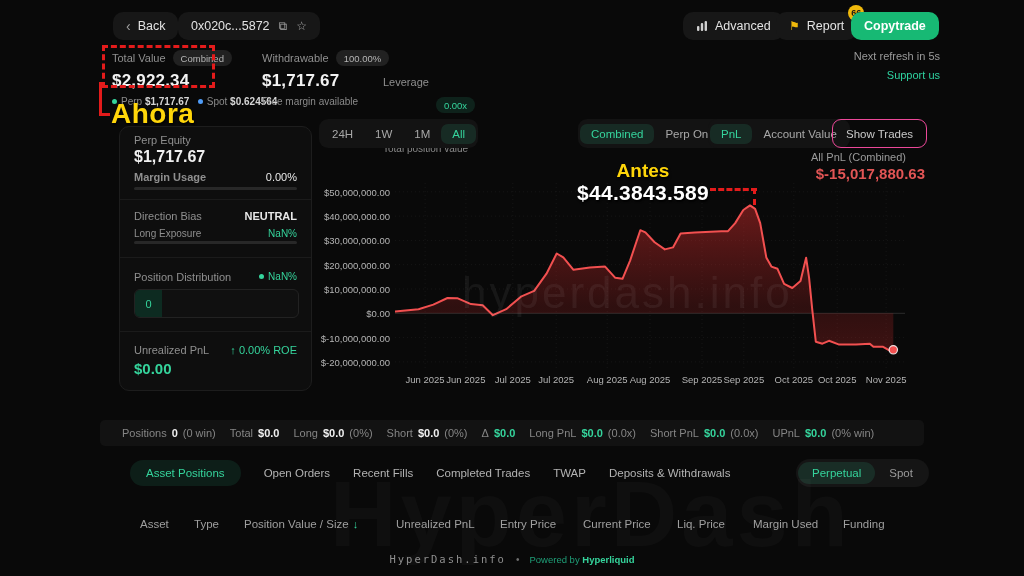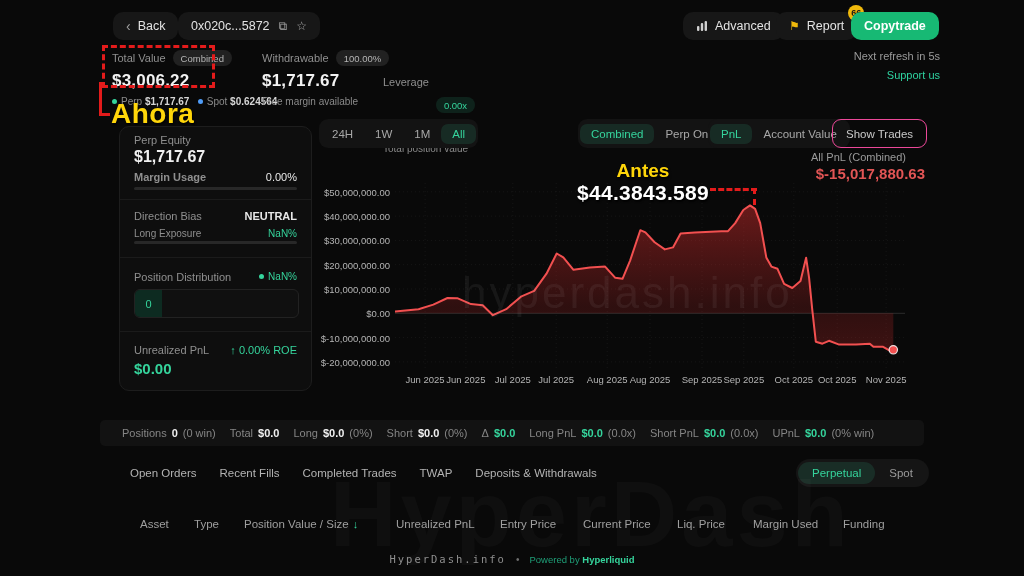--- a/index.html
+++ b/index.html
@@ -119,21 +119,21 @@
   </div>
   <div class="tb-btn copytrade" style="left:851px;">
     <span>Copytrade</span>
   </div>
 
   <div class="abs" style="left:112px;top:50px;">
     <div class="sum-label">
       <span>Total Value</span>
       <span class="badge-pill">Combined</span>
     </div>
-    <div class="sum-value">$3,006.22</div>
+    <div class="sum-value">$2,922.34</div>
     <div class="sum-sub">
       <span class="dot" style="background:#35d49c;"></span><span>Perp</span>
       <span class="bullet-val">$1,717.67</span>&nbsp;&nbsp;
       <span class="dot" style="background:#4f9cf7;"></span><span>Spot</span>
       <span class="bullet-val">$0.624564</span>
     </div>
   </div>
 
   <div class="abs" style="left:262px;top:50px;">
     <div class="sum-label">
@@ -309,20 +309,21 @@
         <span class="s-extra">(0.0x)</span>
       </span>
     <span class="stat">
         <span class="s-lab">UPnL</span>
         <span class="s-val green">$0.0</span>
         <span class="s-extra">(0% win)</span>
       </span>
   </div>
 
   <div class="abs tabs">
+    <span class="tab active">Asset Positions</span>
     <span class="tab">Open Orders</span>
     <span class="tab">Recent Fills</span>
     <span class="tab">Completed Trades</span>
     <span class="tab">TWAP</span>
     <span class="tab">Deposits &amp; Withdrawals</span>
   </div>
   <div class="abs mkt-toggle">
     <span class="mkt active">Perpetual</span>
     <span class="mkt">Spot</span>
   </div>

